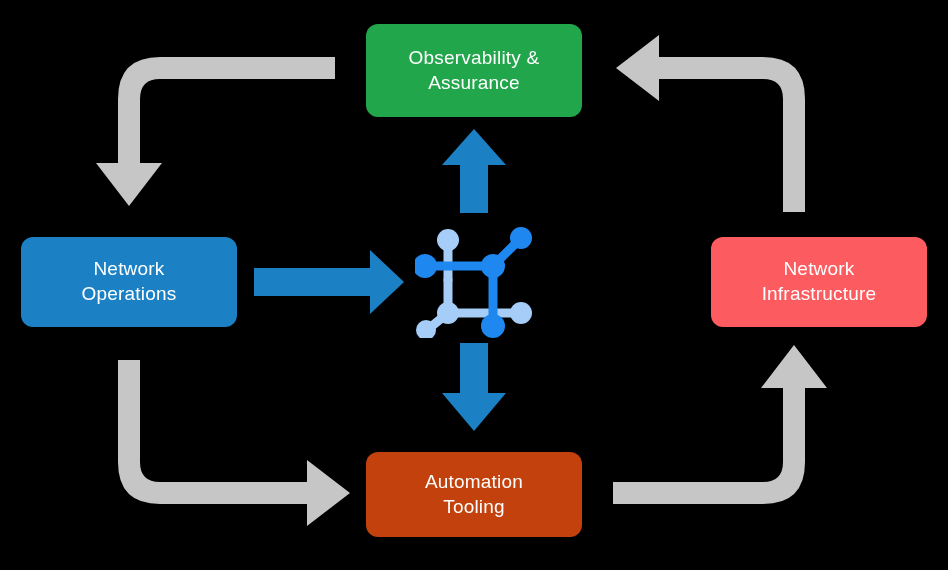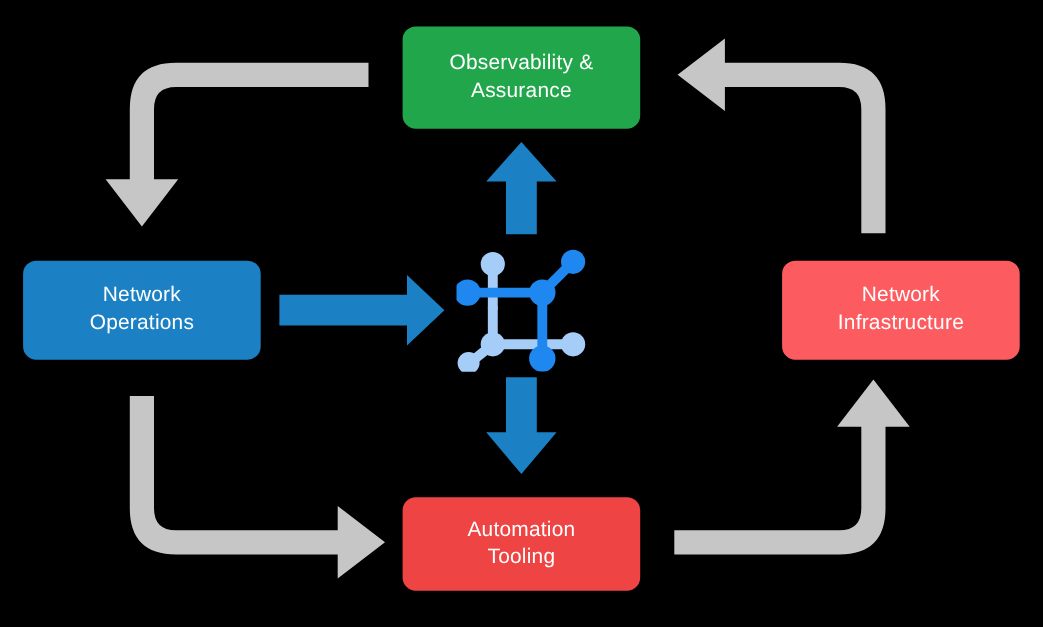--- a/index.html
+++ b/index.html
@@ -38,21 +38,21 @@
   #box-network-operations {
     left: 21px; top: 237px; width: 216px; height: 90px;
     background: #1B81C4;
   }
   #box-network-infrastructure {
     left: 711px; top: 237px; width: 216px; height: 90px;
     background: #FC5C60;
   }
   #box-automation-tooling {
     left: 366px; top: 452px; width: 216px; height: 85px;
-    background: #ef4444;
+    background: #c2410c;
   }
   .svg-layer {
     position: absolute;
     left: 0; top: 0;
     width: 948px;
     height: 570px;
     pointer-events: none;
   }
   #center-icon {
     position: absolute;

